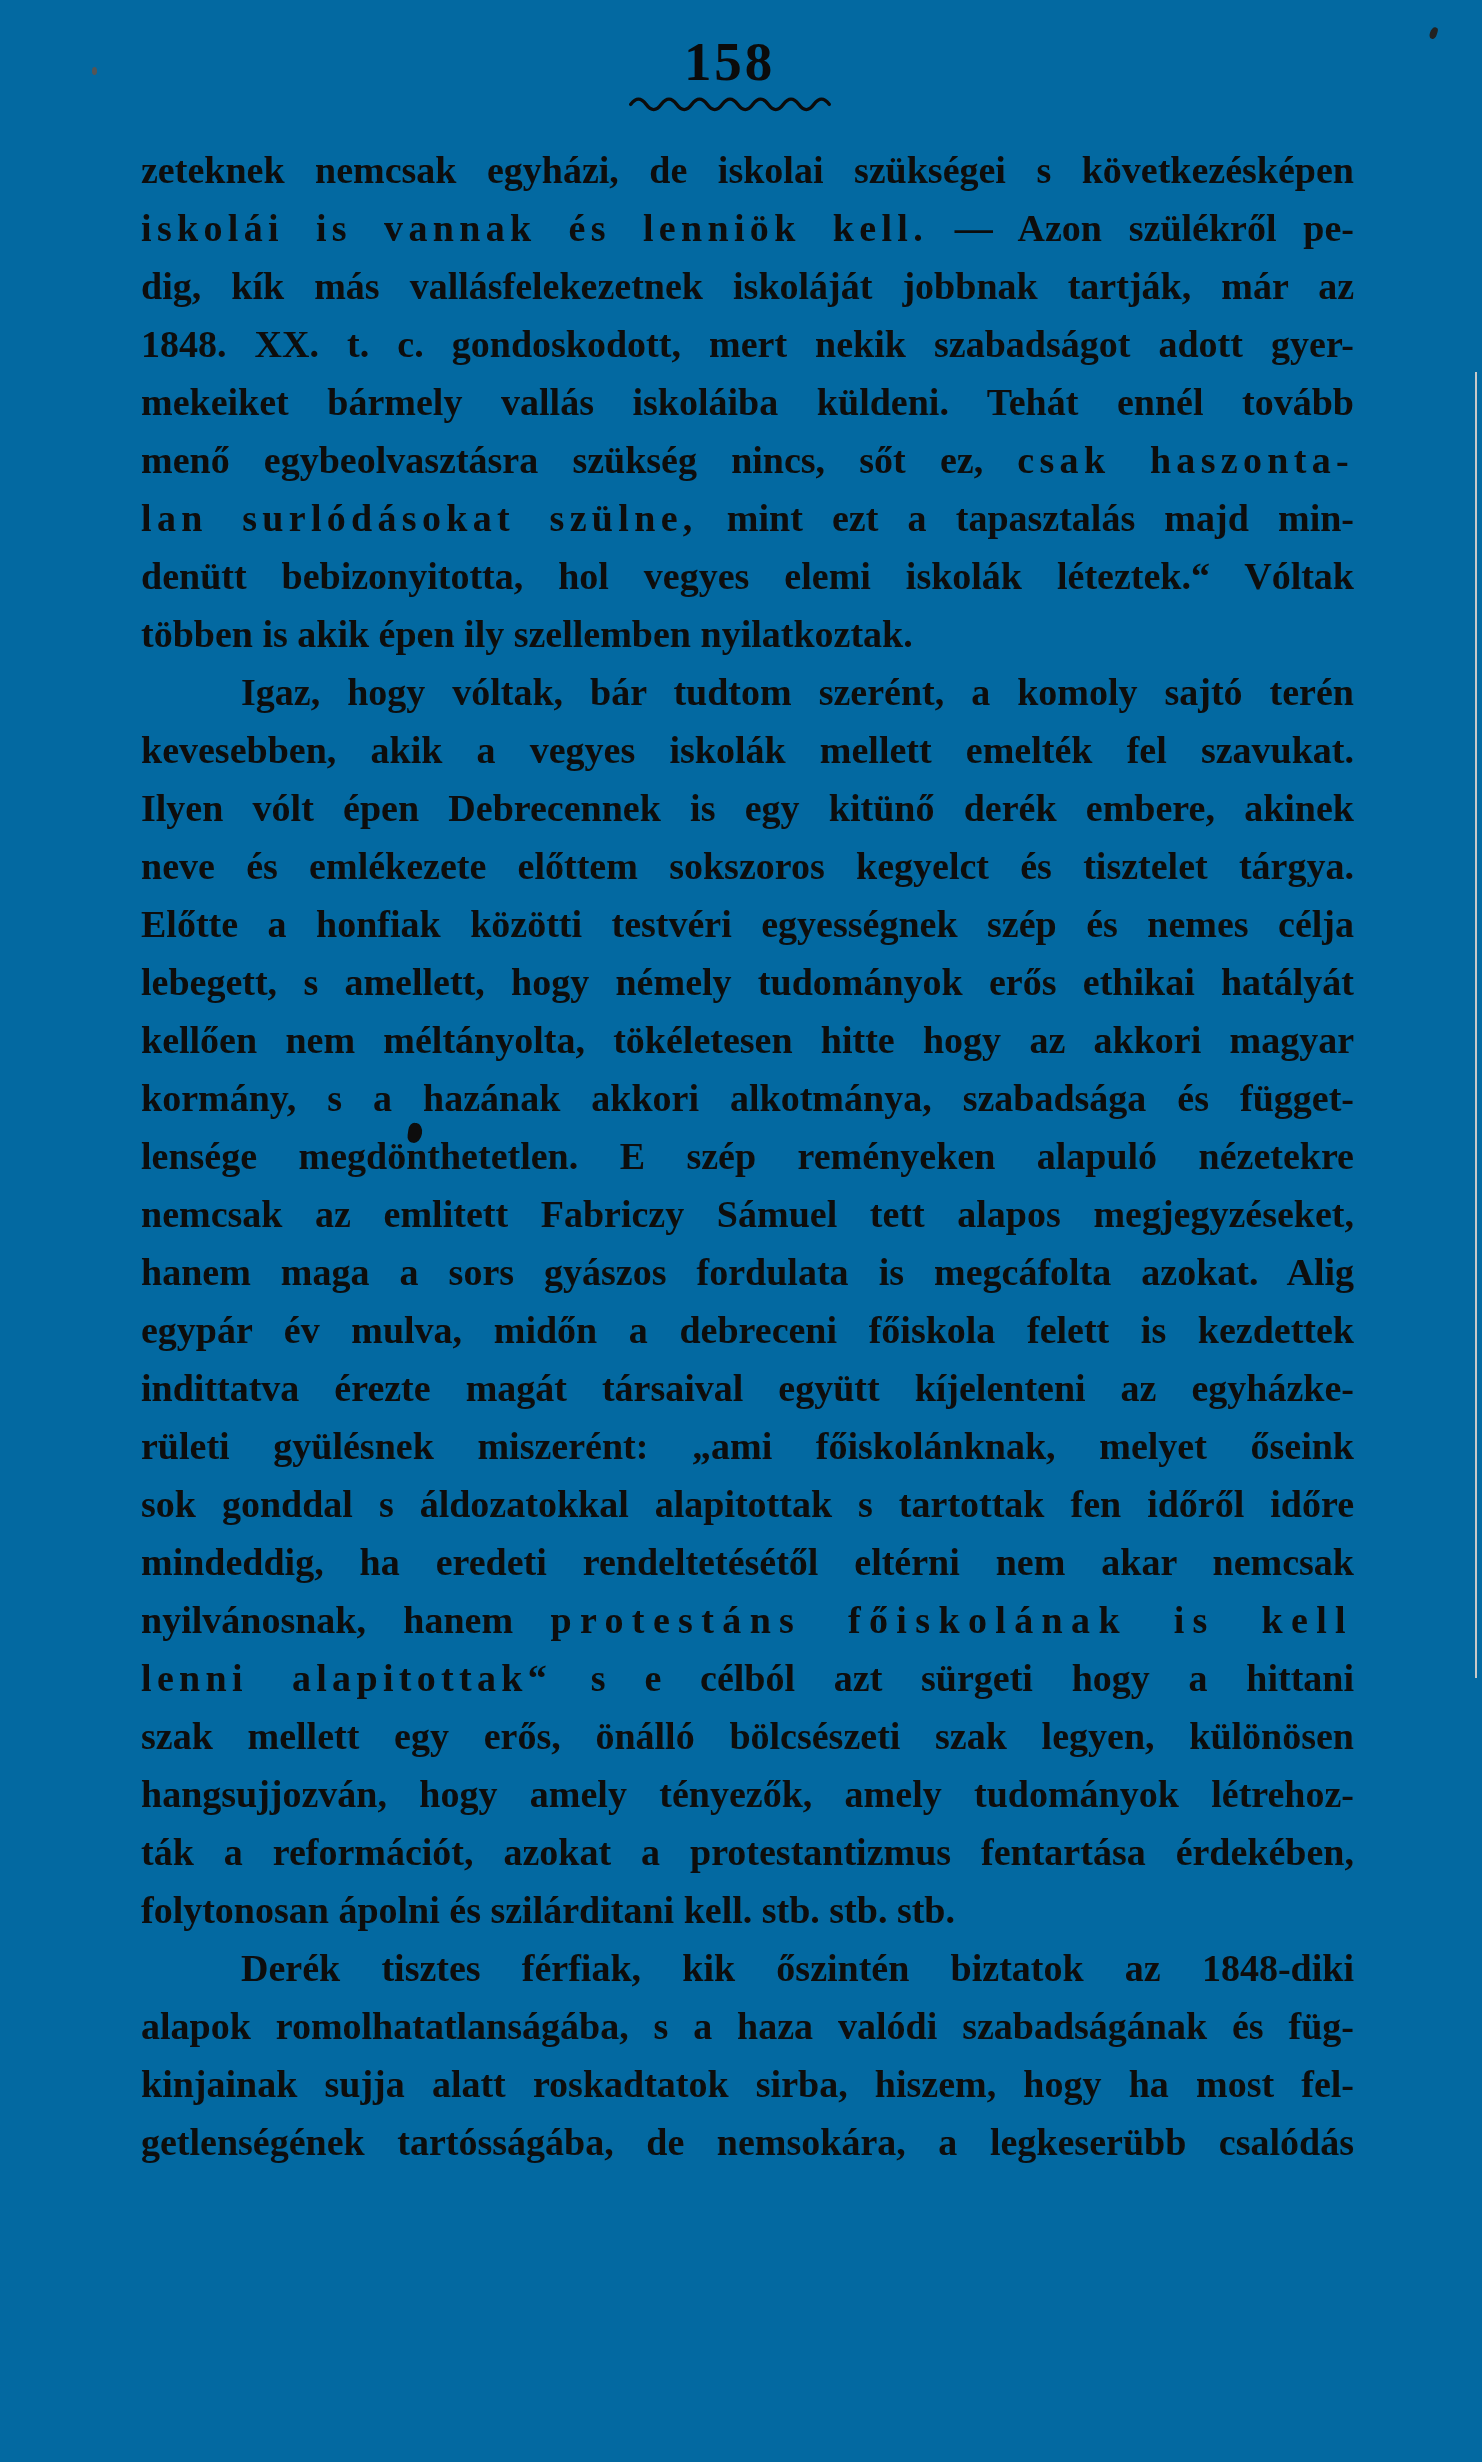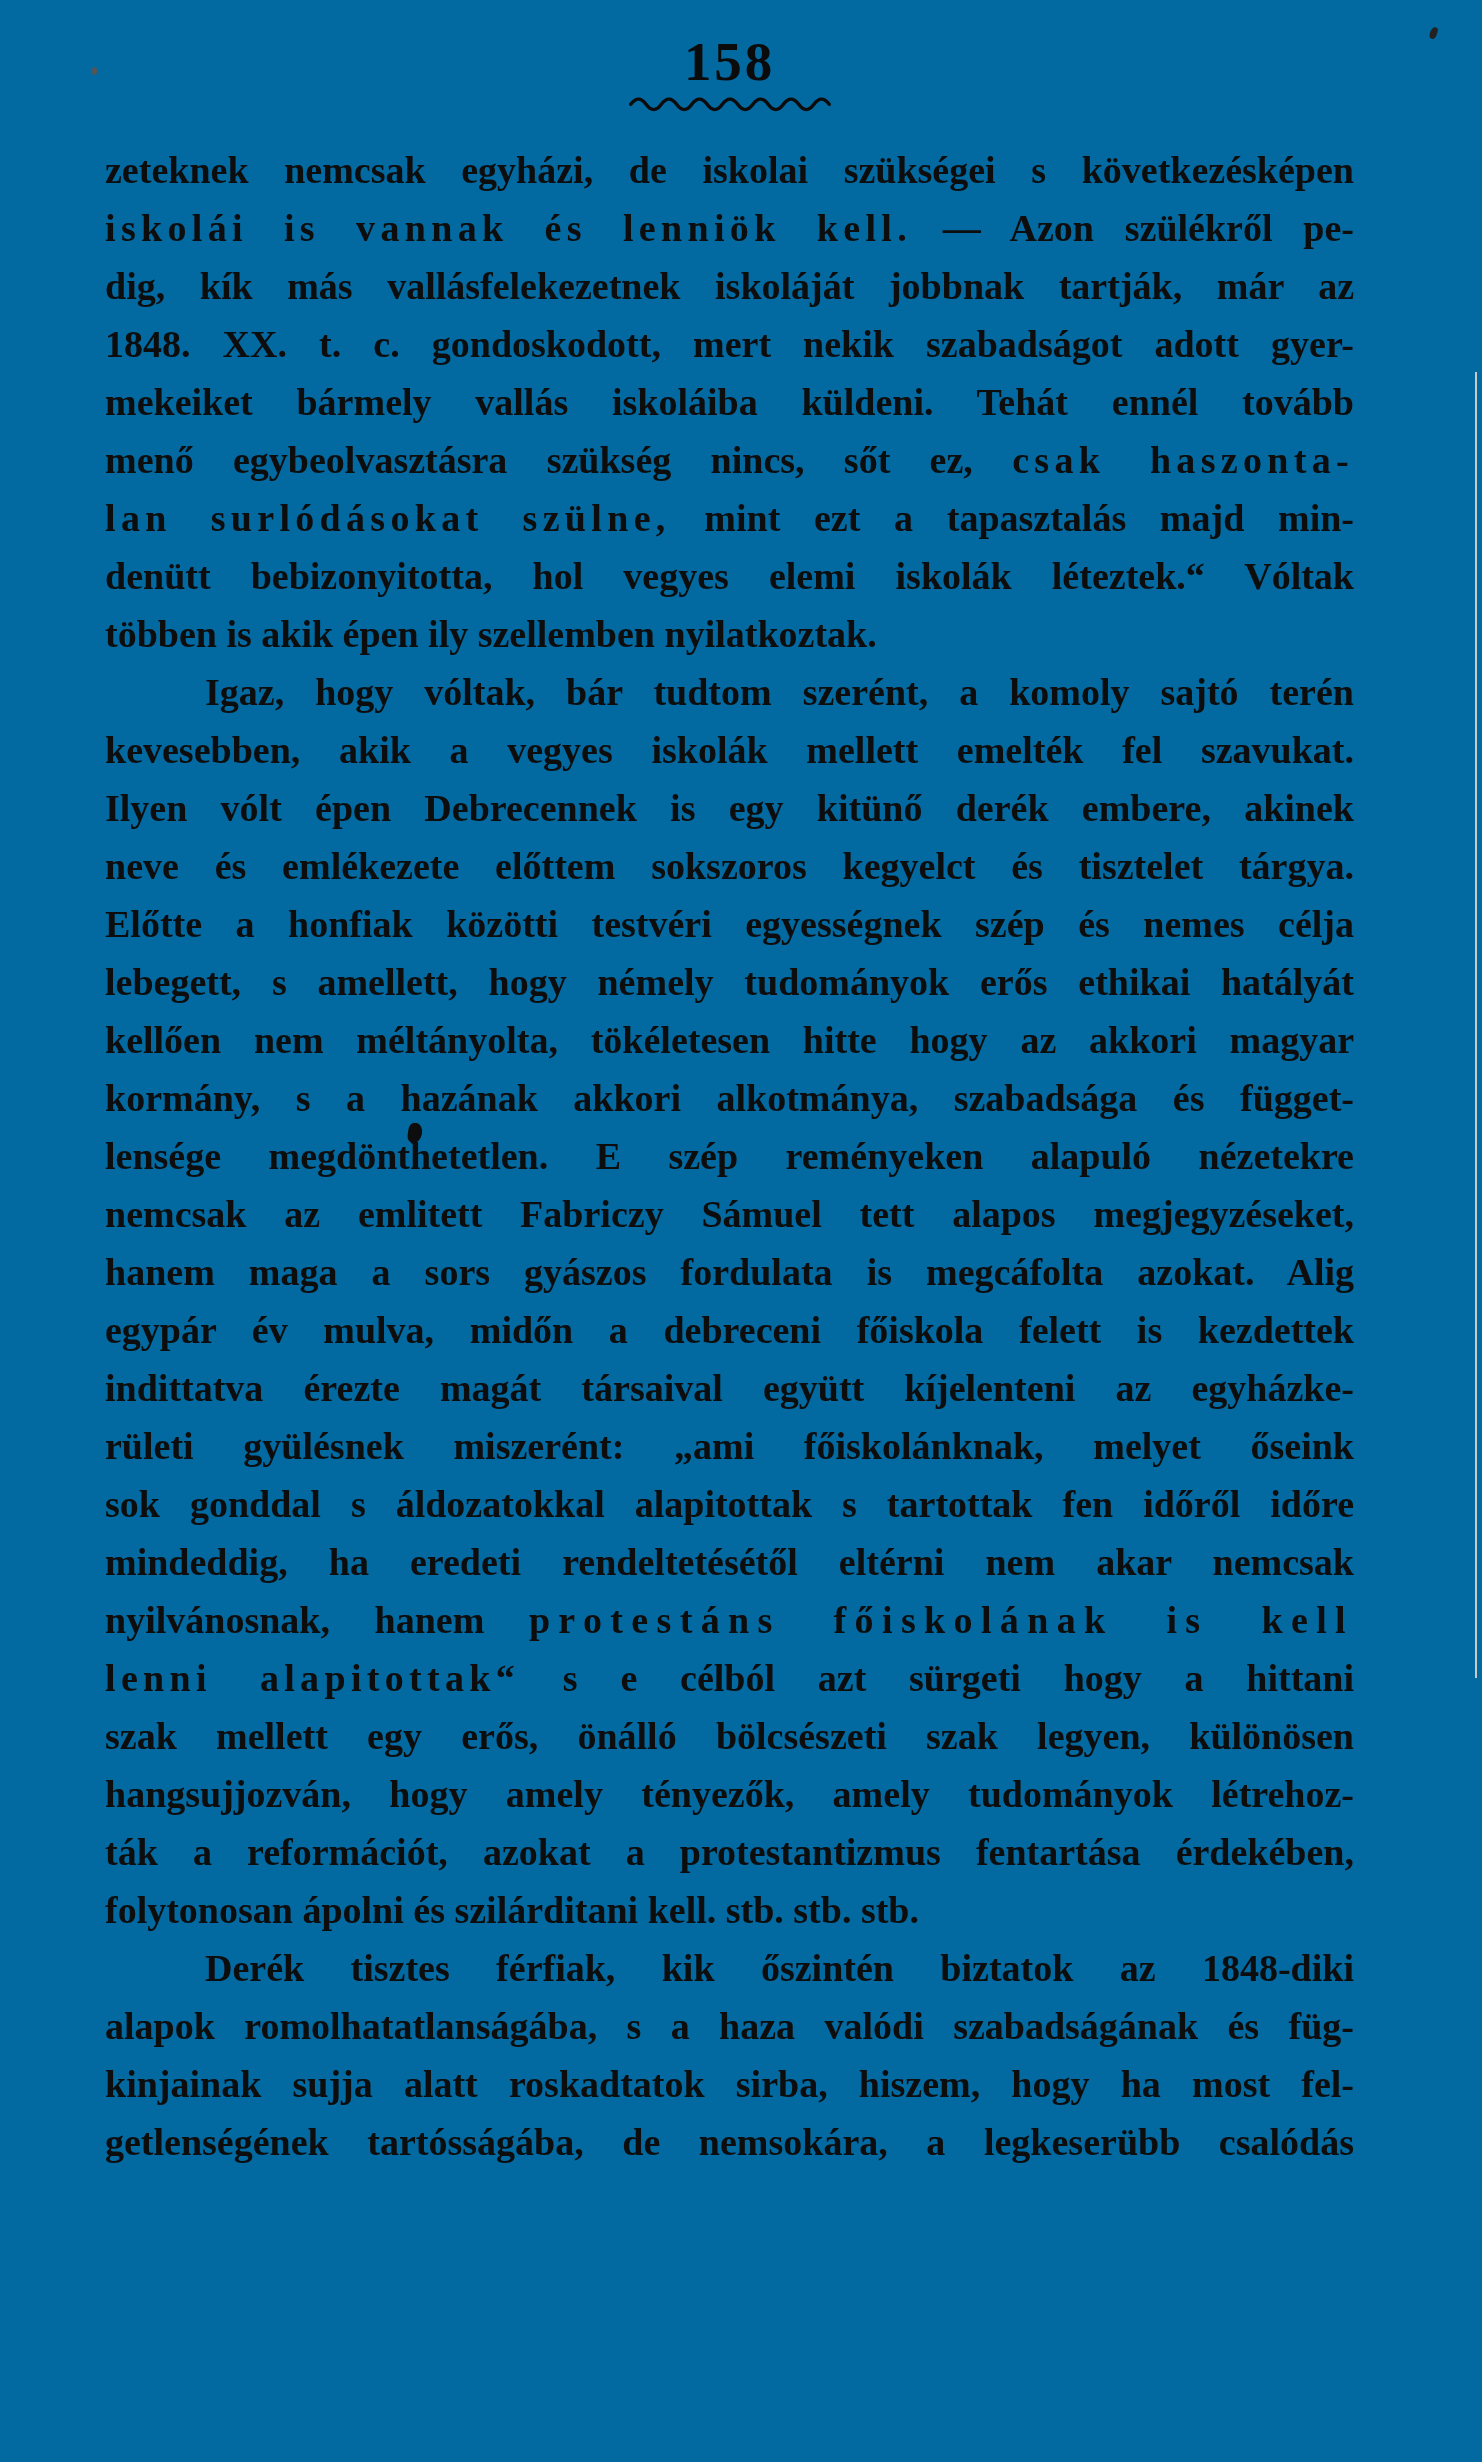--- a/index.html
+++ b/index.html
@@ -45,20 +45,21 @@
     font-size: 38px;
     font-weight: 700;
     line-height: 58px;
     height: 58px;
     overflow: hidden;
     text-align: justify;
     text-align-last: justify;
     text-justify: inter-word;
     white-space: normal;
     color: #0d0d0d;
+    margin-left: 36px;
   }
   .line.left {
     text-align: center;
     text-align-last: left;
   }
   .line.indent {
     text-indent: 100px;
   }
   .sp  { letter-spacing: 0.14em; }
   .sp2 { letter-spacing: 0.22em; }

